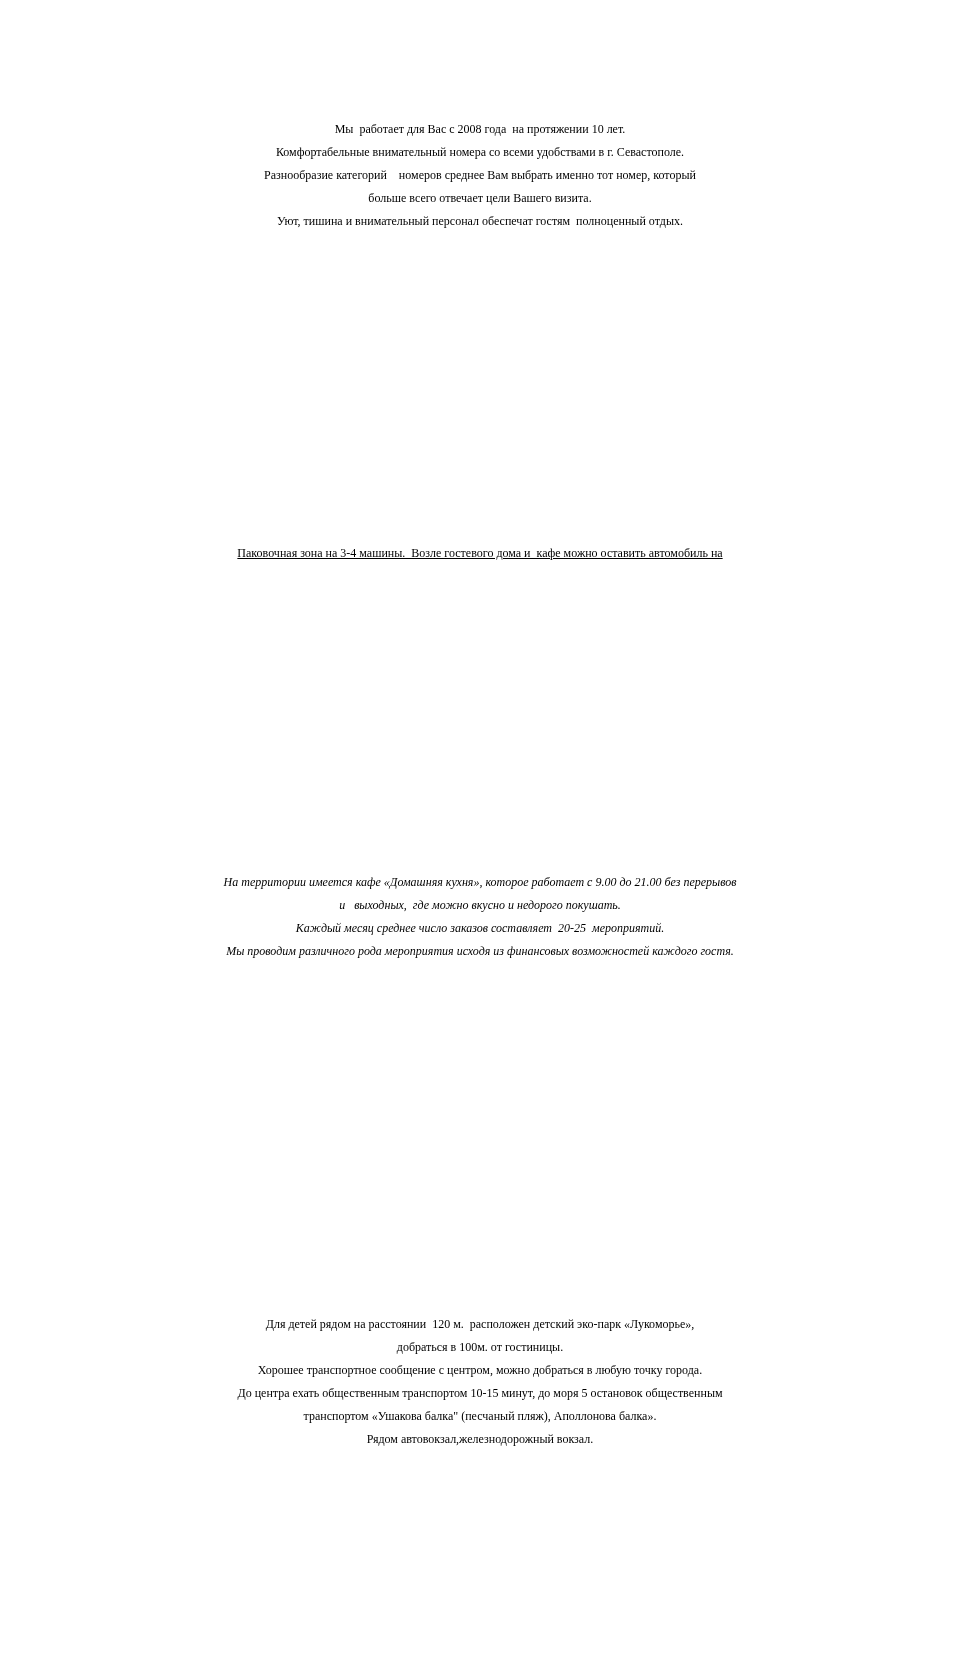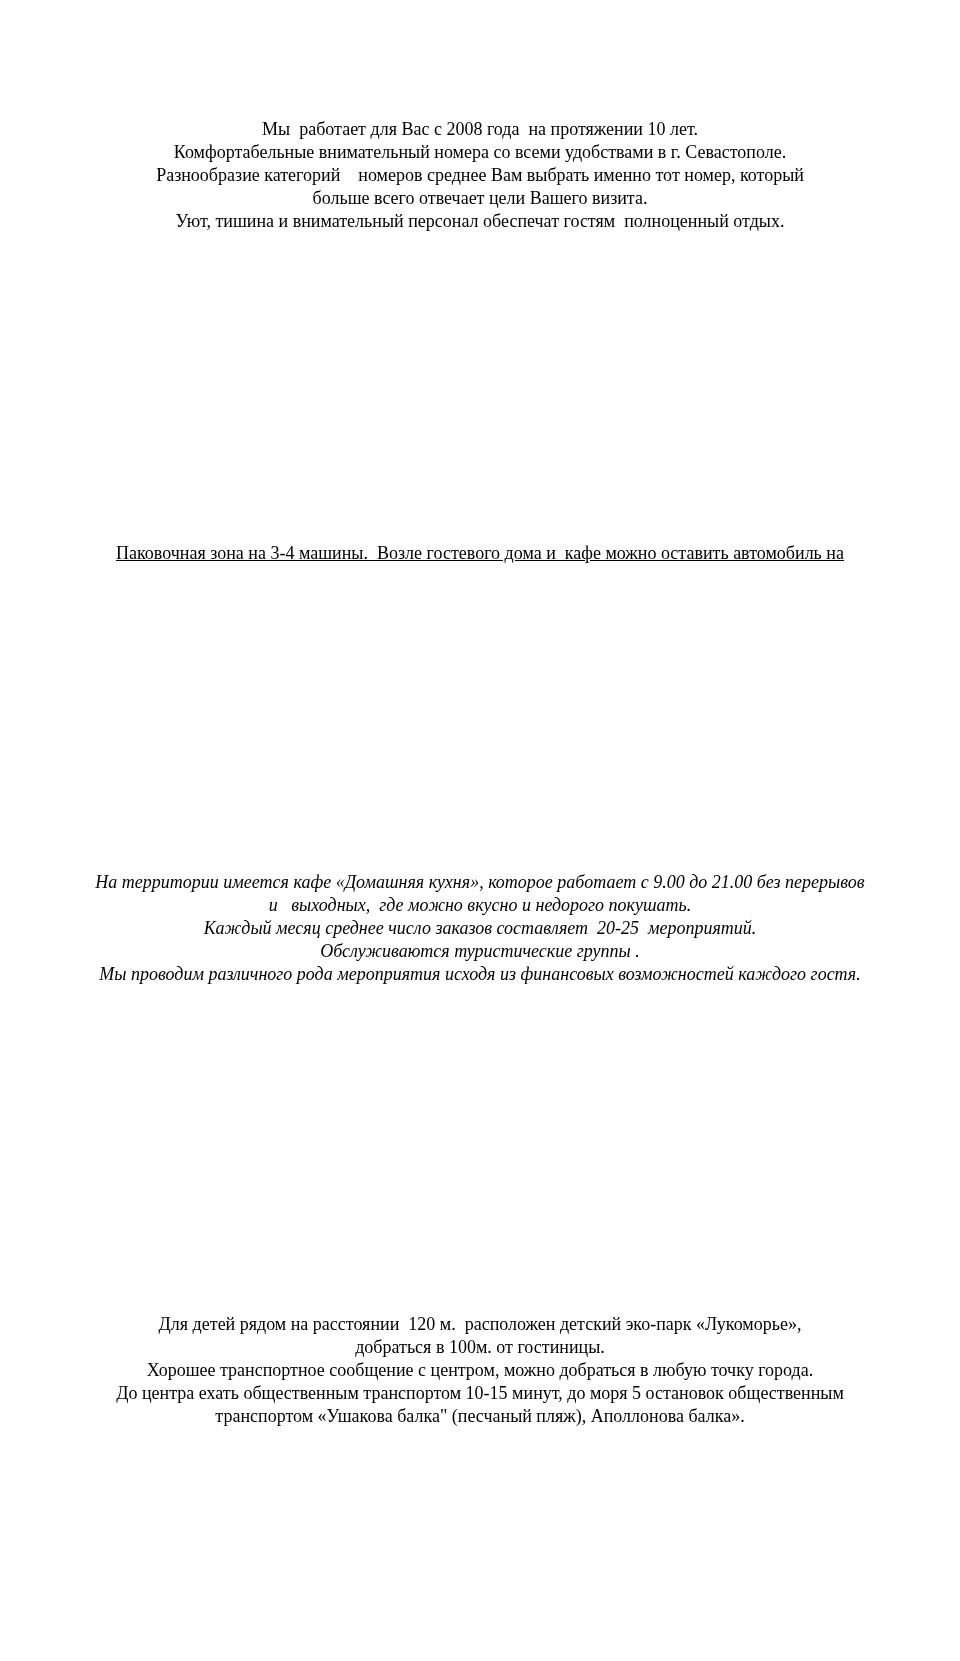--- a/index.html
+++ b/index.html
@@ -15,21 +15,21 @@
     font-family: "Liberation Serif", serif;
     color: #000000;
   }
   .text-block {
     position: absolute;
     left: 55px;
     width: 850px;
     text-align: center;
   }
   .line {
-    font-size: 18px;
+    font-size: 12px;
     line-height: 23px;
     white-space: pre-wrap; 
   }
   #block-intro     { top: 118px; }
   #block-parking   { top: 542px; text-decoration: underline; }
   #block-cafe      { top: 871px; font-style: italic; }
   #block-transport { top: 1313px; }
 </style>
 </head>
 <body>
@@ -43,23 +43,23 @@
 </div>
 
 <div class="text-block" id="block-parking">
   <div class="line">Паковочная зона на 3-4 машины.  Возле гостевого дома и  кафе можно оставить автомобиль на</div>
 </div>
 
 <div class="text-block" id="block-cafe">
   <div class="line">На территории имеется кафе «Домашняя кухня», которое работает с 9.00 до 21.00 без перерывов</div>
   <div class="line">и   выходных,  где можно вкусно и недорого покушать.</div>
   <div class="line">Каждый месяц среднее число заказов составляет  20-25  мероприятий.</div>
-  <div class="line">Обслуживаются туристические группы .</div>
   <div class="line">Мы проводим различного рода мероприятия исходя из финансовых возможностей каждого гостя.</div>
 </div>
 
 <div class="text-block" id="block-transport">
   <div class="line">Для детей рядом на расстоянии  120 м.  расположен детский эко-парк «Лукоморье»,</div>
   <div class="line">добраться в 100м. от гостиницы.</div>
   <div class="line">Хорошее транспортное сообщение с центром, можно добраться в любую точку города.</div>
   <div class="line">До центра ехать общественным транспортом 10-15 минут, до моря 5 остановок общественным</div>
   <div class="line">транспортом «Ушакова балка" (песчаный пляж), Аполлонова балка».</div>
+  <div class="line">Рядом автовокзал,железнодорожный вокзал.</div>
 </div>
 
 </body></html>

